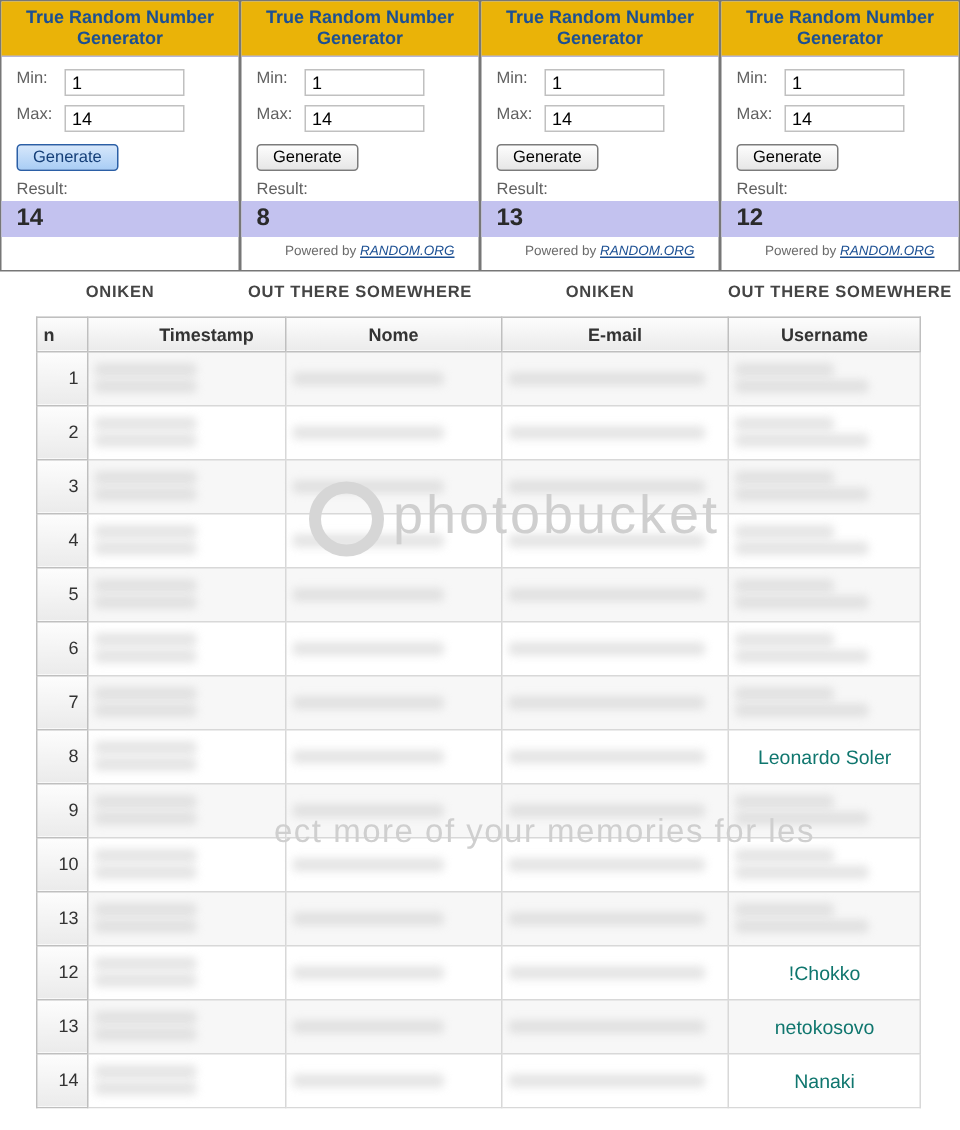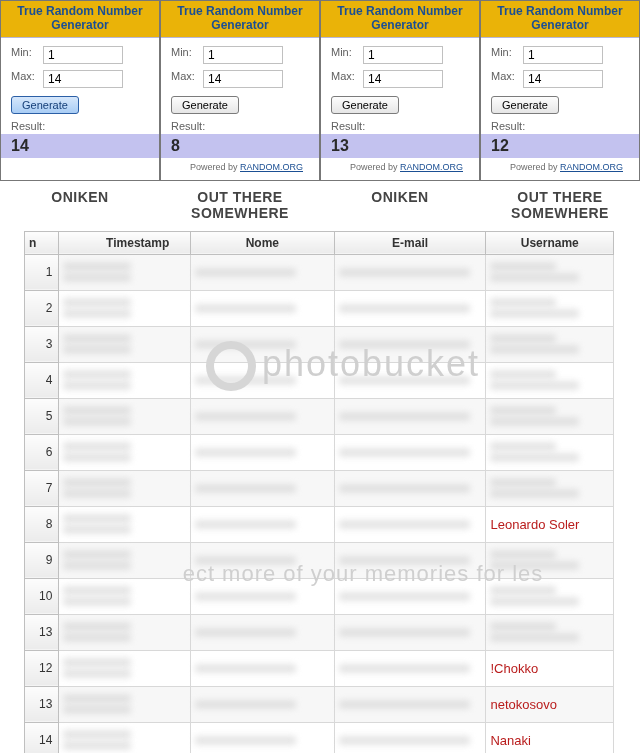--- a/index.html
+++ b/index.html
@@ -40,25 +40,25 @@
     margin-top:2px;
   }
   .result-lbl{ color:#606060; margin-top:6px; }
   .result-bar{
     background:#c3c2ef; margin: 2px -10px 2px -10px;
     padding: 3px 10px; font-size: 16px; font-weight:bold; color:#2a2a2a;
   }
   .powered{
     text-align:right; color:#6b6b6b; font-size:9px; padding: 2px 6px;
   }
-  .powered a{ color:#1b4f93; text-decoration: underline; cursor:pointer; }
+  .powered a{ color:#1b4f93; text-decoration: underline; cursor:pointer;font-style:italic; }
 
   .row-labels{ display:flex; }
   .label-cell{ width:160px; text-align:center; font-weight:bold;
-    color:#444; font-size:14px; letter-spacing:0.5px; padding:8px 0 10px; }
+    color:#444; font-size:11px; letter-spacing:0.5px; padding:8px 0 10px; }
 
   
   .sheet-wrap{ position:relative; margin: 0 10px 0 24px; }
   table.sheet{ border-collapse:collapse; width: 590px; font-size: 11px;}
   table.sheet thead th{
     background: linear-gradient(#fdfdfd,#ebebeb);
     border:1px solid #bfbfbf; font-weight:bold; color:#333;
     padding: 4px 2px; font-size:12px;
   }
   table.sheet th.colA{ width:34px; text-align:left; padding-left:4px; }
@@ -76,21 +76,21 @@
     border:1px solid #bfbfbf; text-align:right; font-size:12px; color:#333;
     padding-right:6px; width:34px; height:36px;
   }
   .blurblk{
     display:block; height:9px; background:#cfcfcf; border-radius:3px;
     filter: blur(3px); opacity:.55; margin:2px 0;
   }
   .blurblk.short{ width:55%; }
   .blurblk.med{ width:75%; }
   .blurblk.long{ width:92%; }
-  td.sharp{ color:#b91c1c; font-size:13px;}
+  td.sharp{ color:#0f766e; font-size:13px;text-align:center;}
   
   .wm{
     position:absolute; left:0; right:0; pointer-events:none; color:#cfcfcf;
     font-family: Arial, sans-serif; font-weight:300; letter-spacing:2px;
     text-align:center;
     padding-left:32px;
   }
   .wm1{ top: 110px; font-size:36px; }
   .wm1 .ring{
     display:inline-block; width:50px; height:50px; border:8px solid #d6d6d6;

